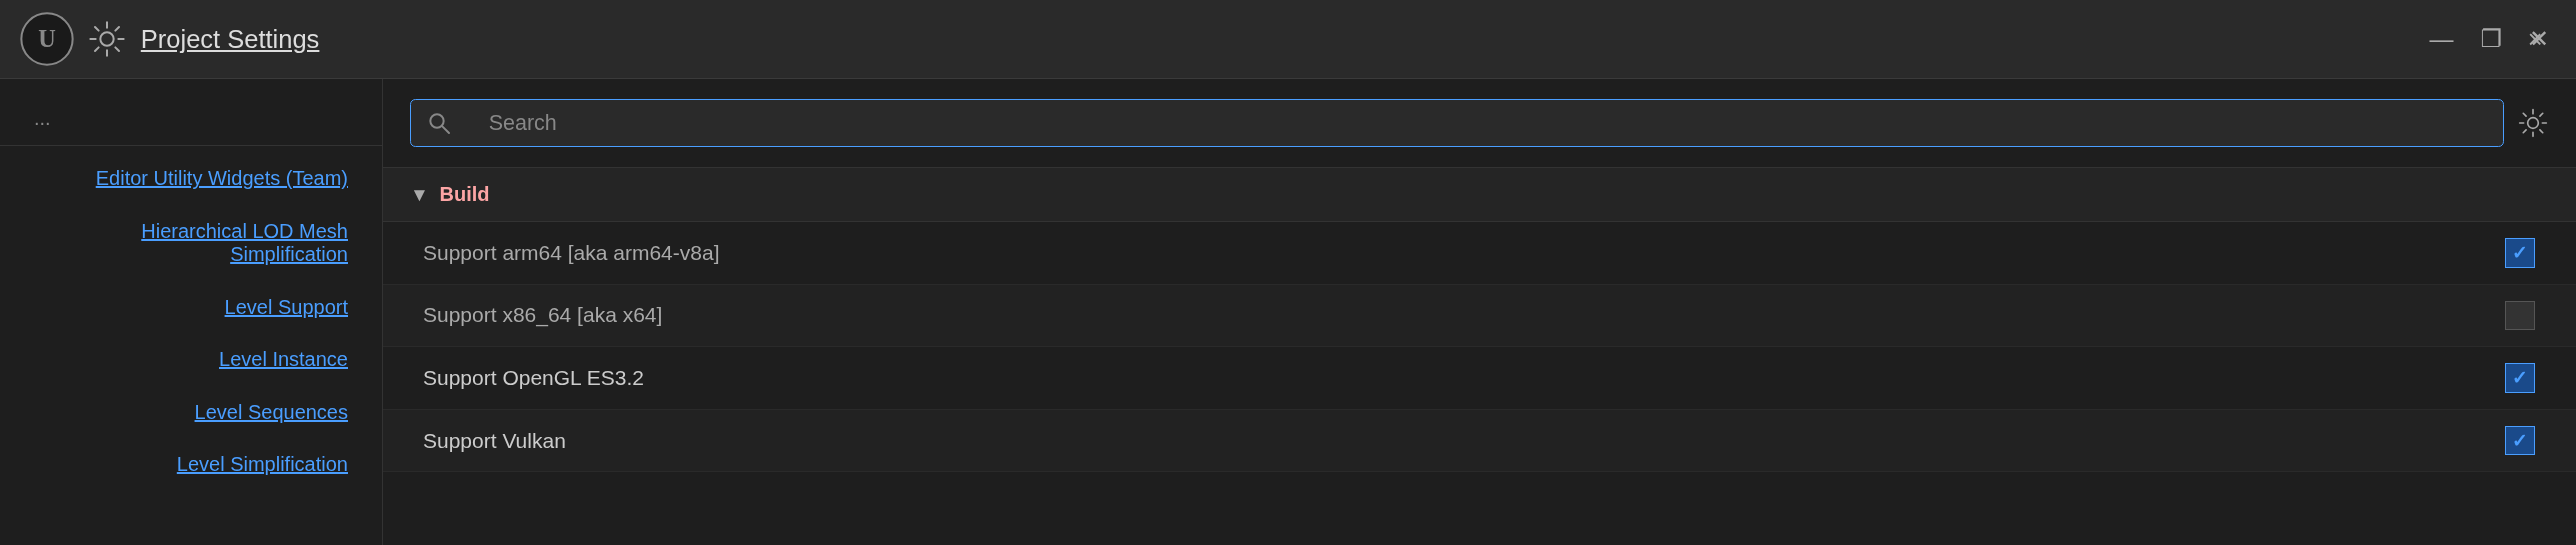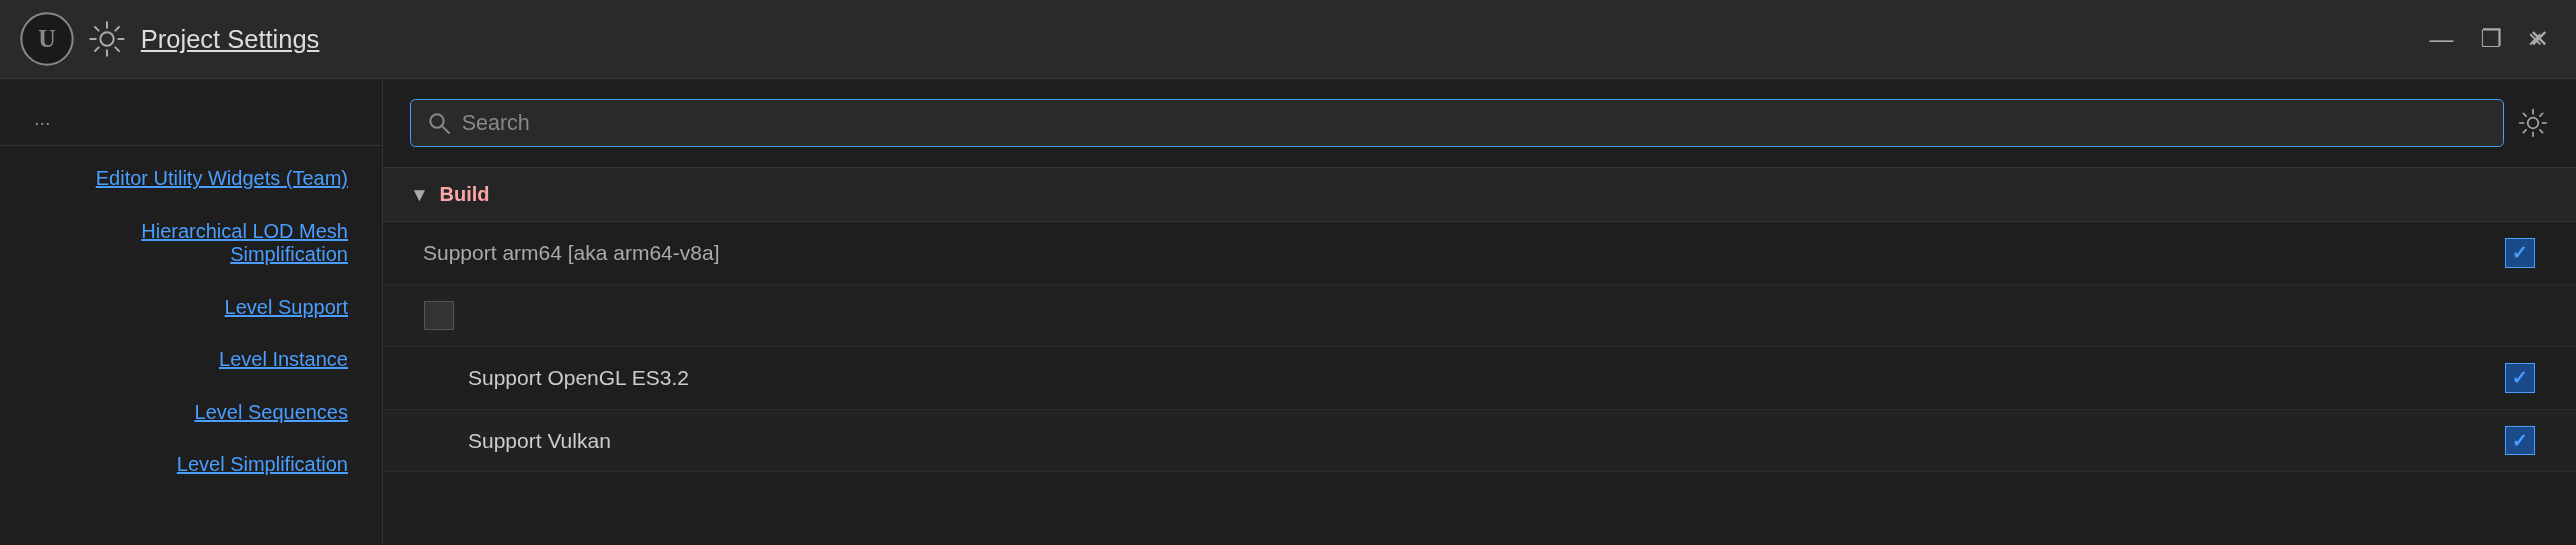--- a/index.html
+++ b/index.html
@@ -130,20 +130,21 @@
       flex-shrink: 0;
     }
     .search-input {
       background: transparent;
       border: none;
       outline: none;
       color: #cccccc;
       font-size: 21.5px;
       flex: 1;
       caret-color: #4a9eff;
+      margin-left: 27px;
     }
     .search-input::placeholder {
       color: #888;
     }
     .settings-gear {
       width: 32px;
       height: 32px;
       color: #aaaaaa;
       cursor: pointer;
       flex-shrink: 0;
@@ -189,21 +190,20 @@
     .settings-row:nth-child(even) {
       background: #1e1e1e;
     }
     .settings-row-label {
       flex: 1;
       font-size: 21px;
       color: #aaaaaa;
     }
     .settings-row-label.active {
       color: #cccccc;
-      margin-left: 45px;
     }
     .checkbox-container {
       width: 32px;
       height: 32px;
       display: flex;
       align-items: center;
       justify-content: center;
     }
     .checkbox-checked {
       width: 29.5px;
@@ -289,20 +289,21 @@
       <div class="settings-row">
         <span class="settings-row-label">Support arm64 [aka arm64-v8a]</span>
         <div class="checkbox-container">
           <div class="checkbox-checked">
             <span class="checkmark">✓</span>
           </div>
         </div>
       </div>
 
       <div class="settings-row">
+        <span class="settings-row-label">Support x86_64 [aka x64]</span>
         <div class="checkbox-container">
           <div class="checkbox-unchecked"></div>
         </div>
       </div>
 
       <div class="settings-row">
         <span class="settings-row-label active">Support OpenGL ES3.2</span>
         <div class="checkbox-container">
           <div class="checkbox-checked">
             <span class="checkmark">✓</span>

